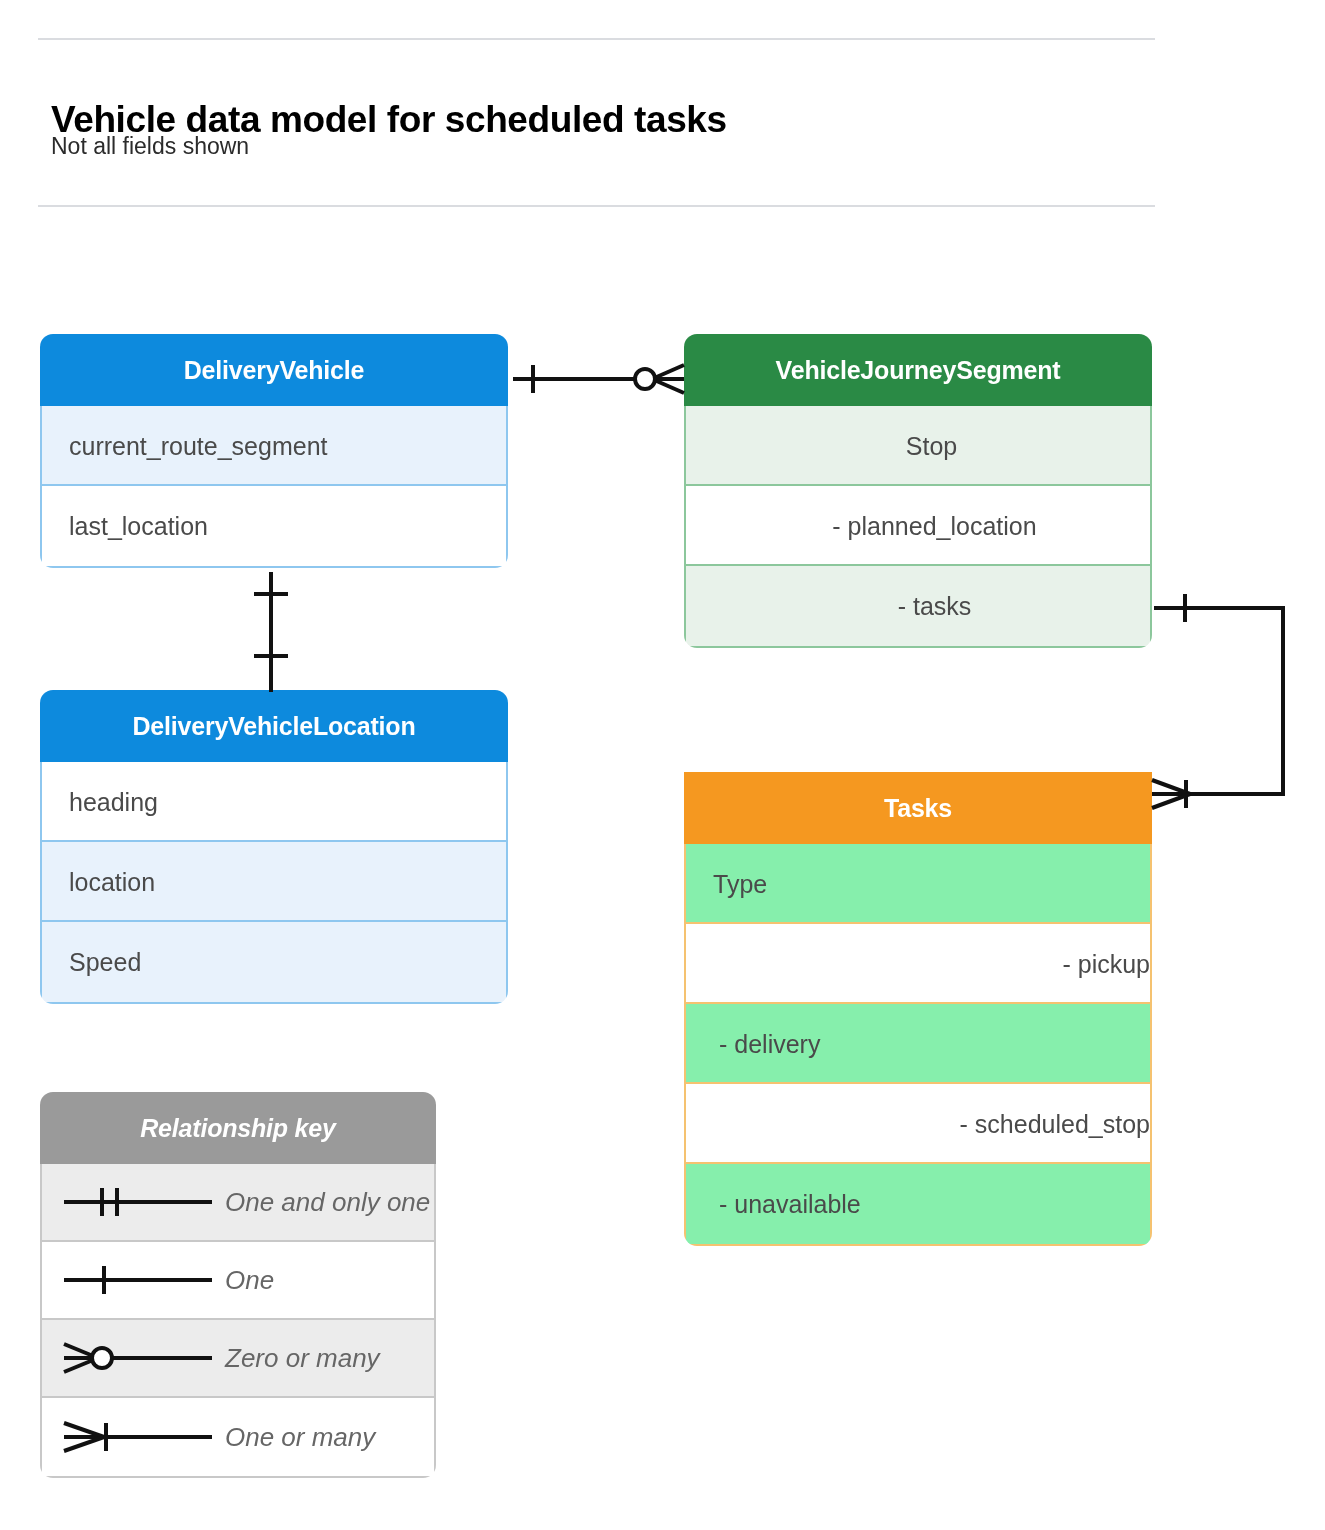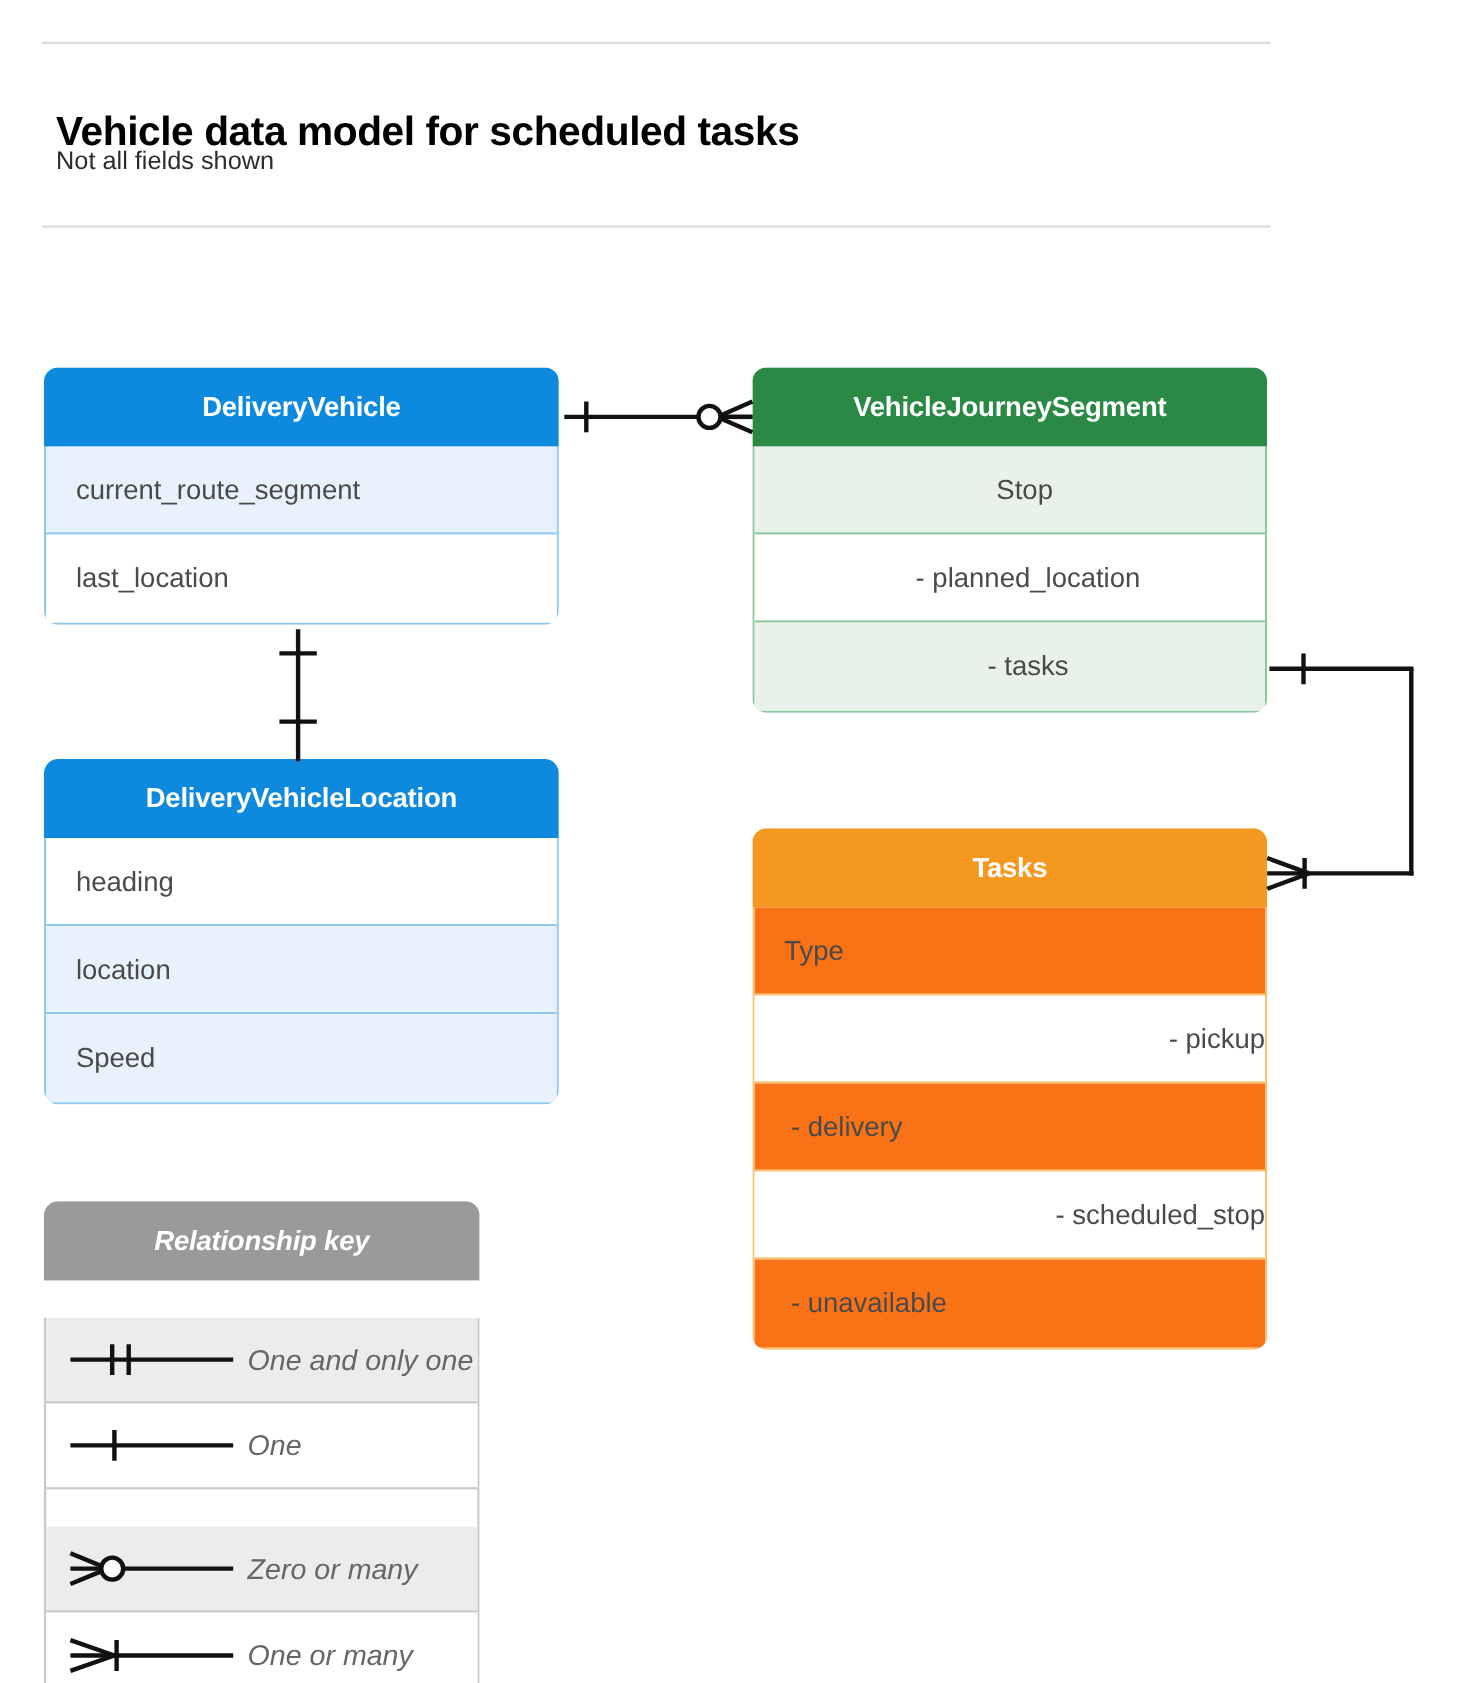--- a/index.html
+++ b/index.html
@@ -89,25 +89,25 @@
 
   
   .e-green .entity-header { background: #2a8a45; }
   .e-green .entity-rows   { border: 2px solid #8cc79c; border-top: none; text-align: center; }
   .e-green .entity-row    { border-bottom: 2px solid #8cc79c; }
   .e-green .entity-row:last-child { border-bottom: none; }
   .e-green .entity-row.tint { background: #e8f2ea; }
   .e-green .entity-row.plain{ background: #ffffff; }
 
   
-  .e-orange .entity-header { background: #f59820; }
+  .e-orange .entity-header { background: #f59820; margin-top: 19px; }
   .e-orange .entity-rows   { border: 2px solid #f5c270; border-top: none; }
   .e-orange .entity-row    { border-bottom: 2px solid #f5c270; }
   .e-orange .entity-row:last-child { border-bottom: none; }
-  .e-orange .entity-row.tint { background: #f97316; }
+  .e-orange .entity-row.tint { background: #86efac; }
   .e-orange .entity-row.plain{ background: #ffffff; text-align: right; }
 
   
   #legend {
     position: absolute;
     left: 40px;
     top: 1092px;
     width: 396px;
     border-radius: 13px;
     overflow: hidden;
@@ -115,21 +115,21 @@
   }
   #legend .entity-header { background: #9a9a9a; }
   #legend-rows { border: 2px solid #c8c8c8; border-top: none; box-sizing: border-box; }
   .legend-row {
     position: relative;
     height: 78px;
     box-sizing: border-box;
     border-bottom: 2px solid #c8c8c8;
   }
   .legend-row:last-child { border-bottom: none; }
-  .legend-row.tint  { background: #ececec; margin-top: 34px; }
+  .legend-row.tint  { background: #ececec; }
   .legend-row.plain { background: #ffffff; }
   .legend-symbol {
     position: absolute;
     left: 20px;
     top: 50%;
     transform: translateY(-50%);
     width: 160px;
     height: 40px;
   }
   .legend-label {

